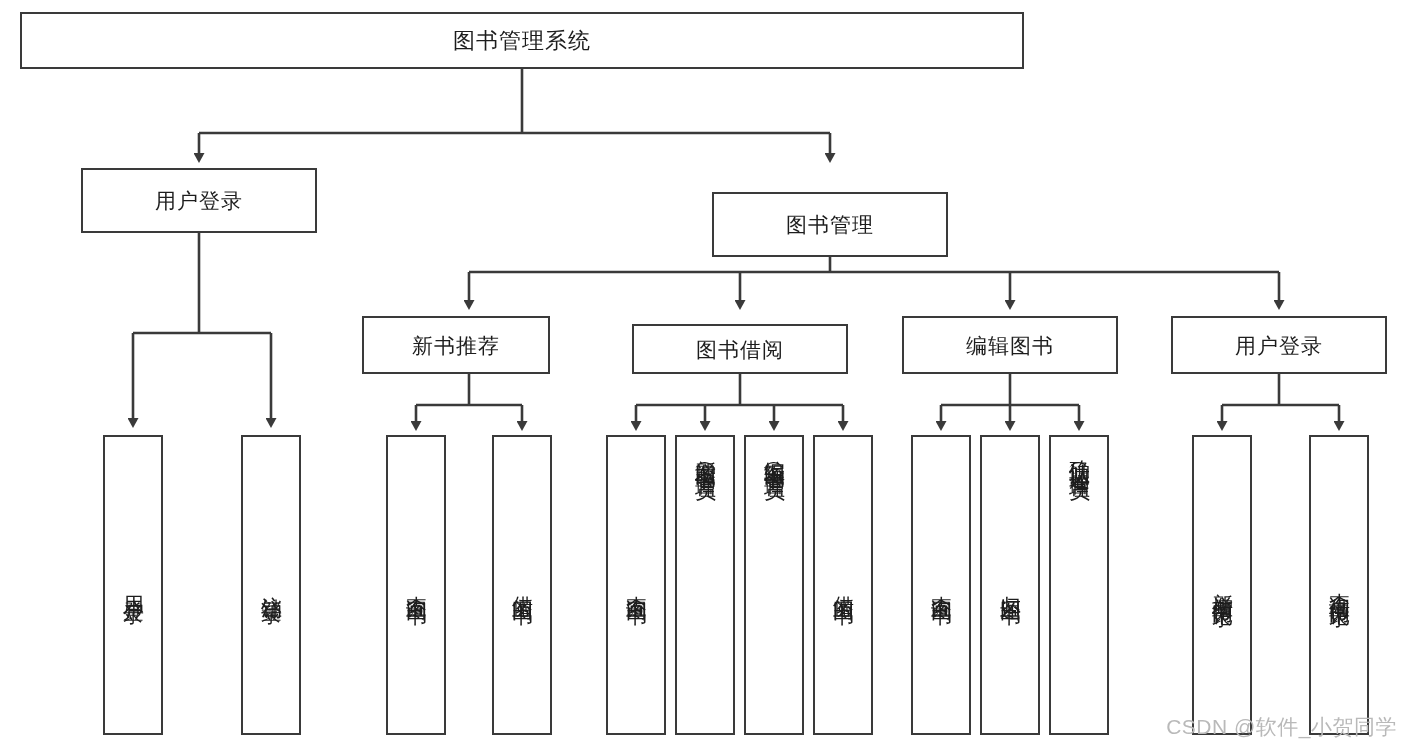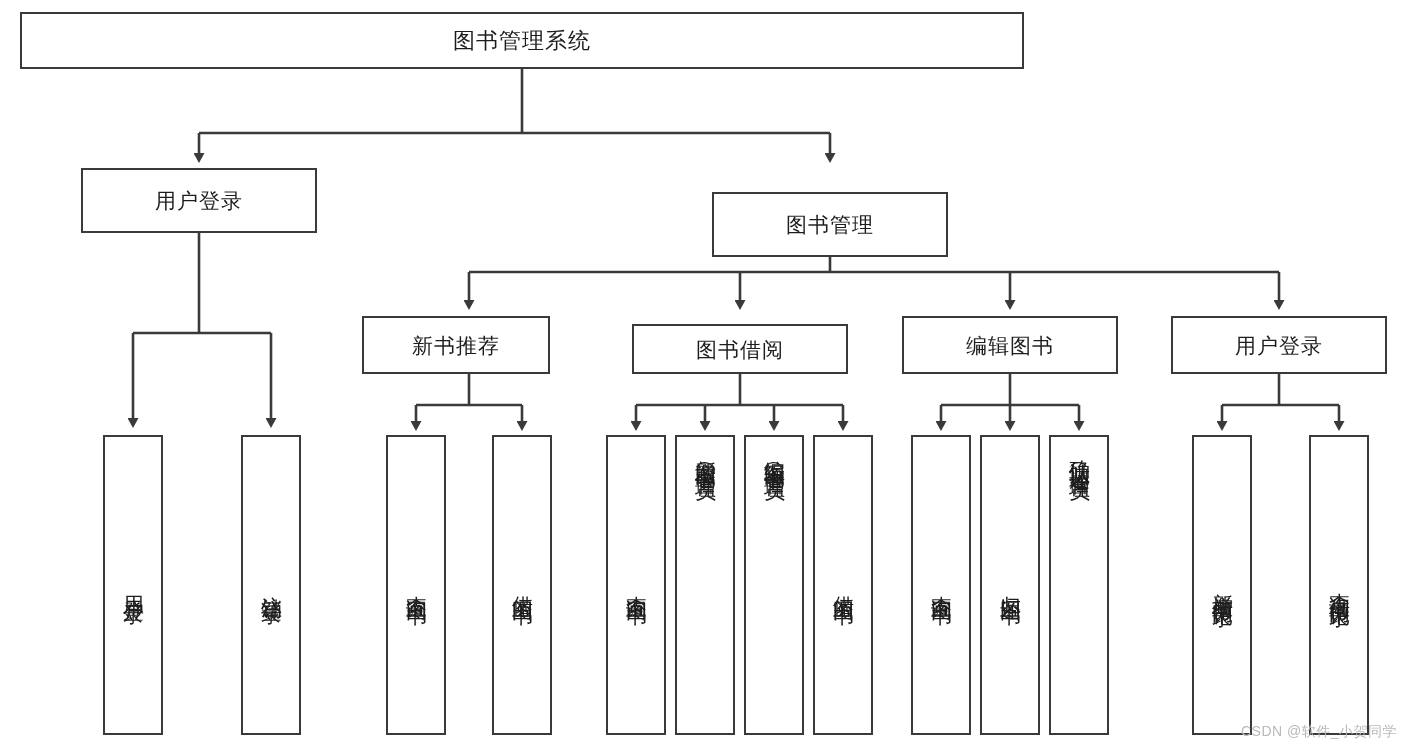--- a/index.html
+++ b/index.html
@@ -45,21 +45,21 @@
     letter-spacing:3px;
     white-space:pre;
   }
   
   .v-node.center{align-items:center;padding-top:0;}
 
   
   #watermark{
     position:absolute;
     right:8px;bottom:6px;
-    font-size:14px;
+    font-size:21px;
     color:#b9b9b9;
     letter-spacing:0.5px;
     white-space:pre;
     pointer-events:none;
   }
 </style>
 </head>
 <body>
 
 <div id="stage">

